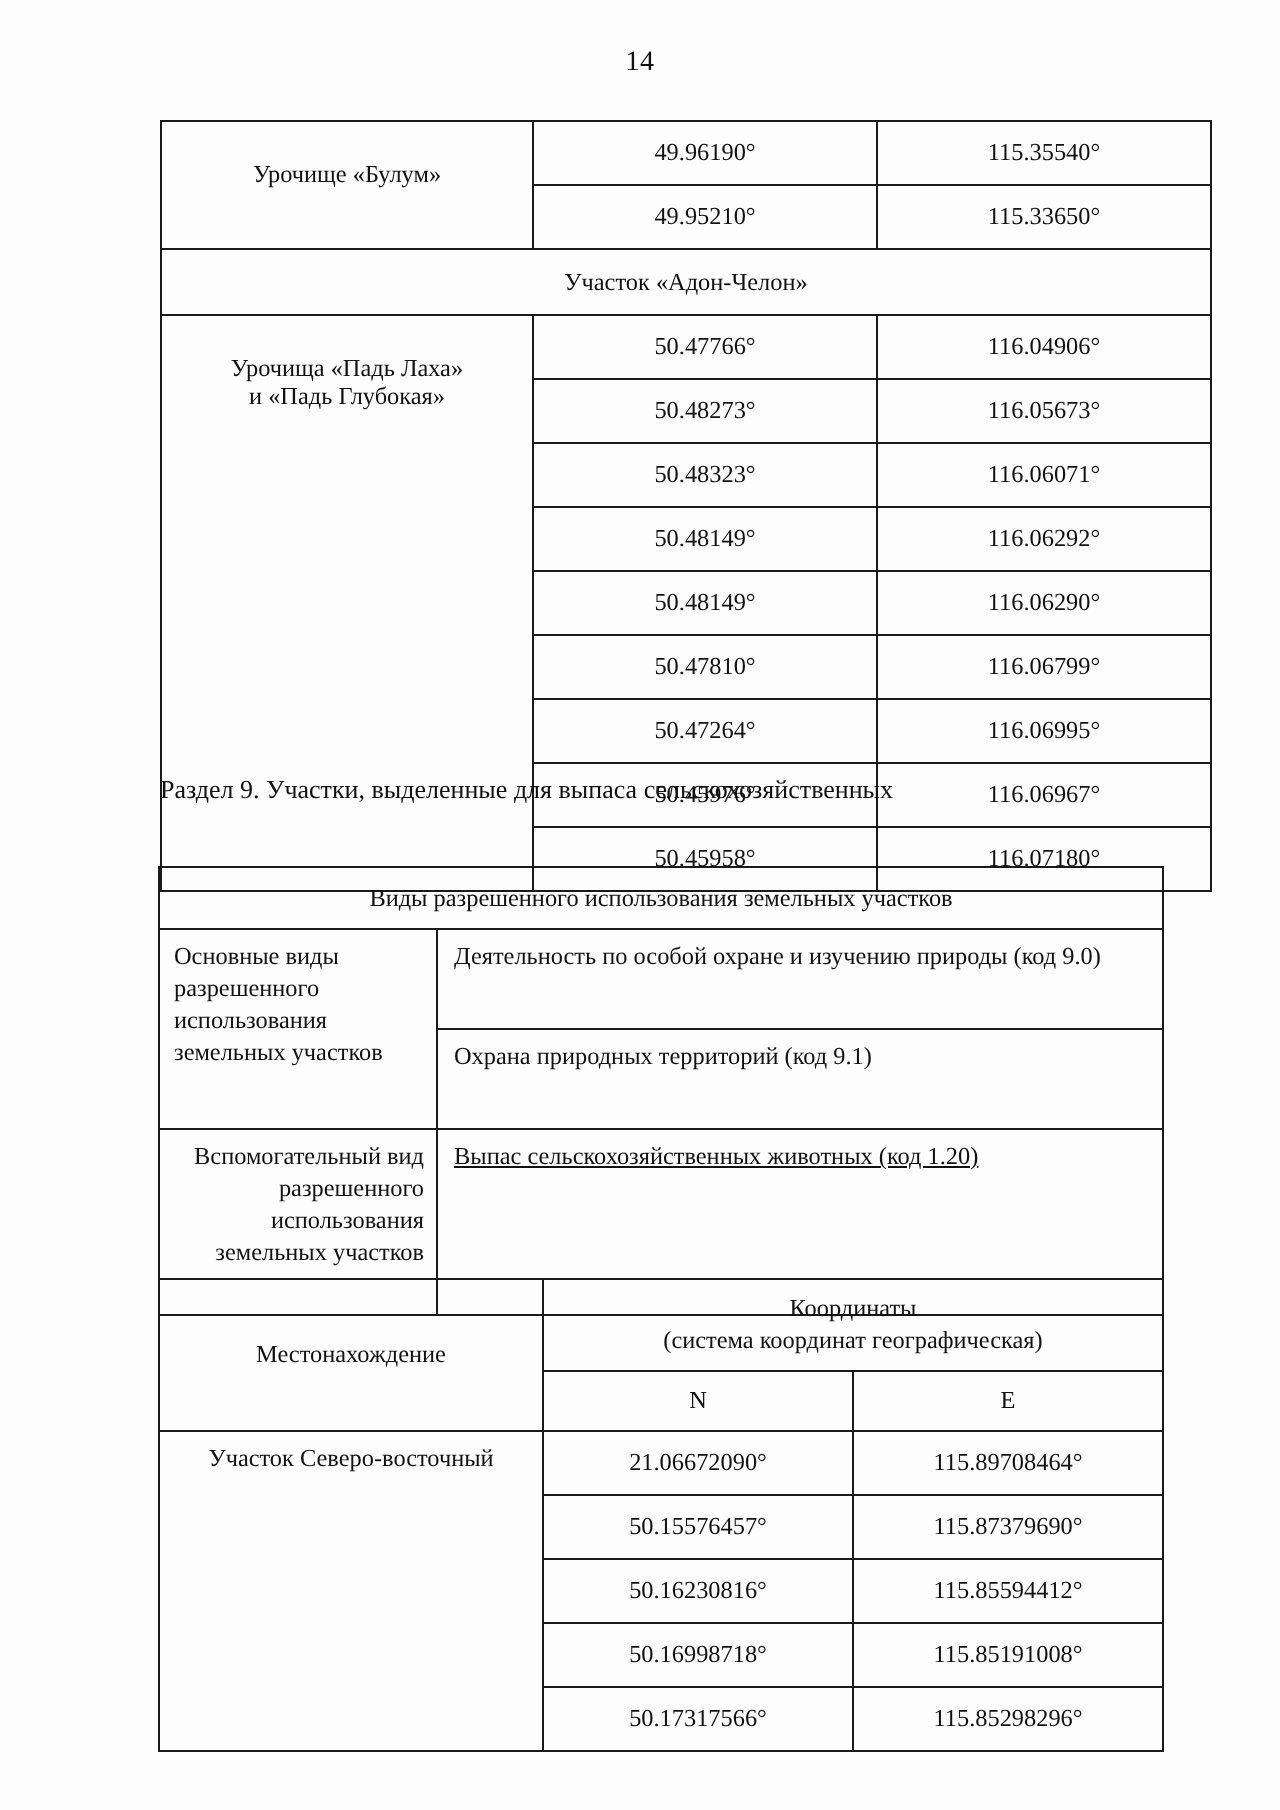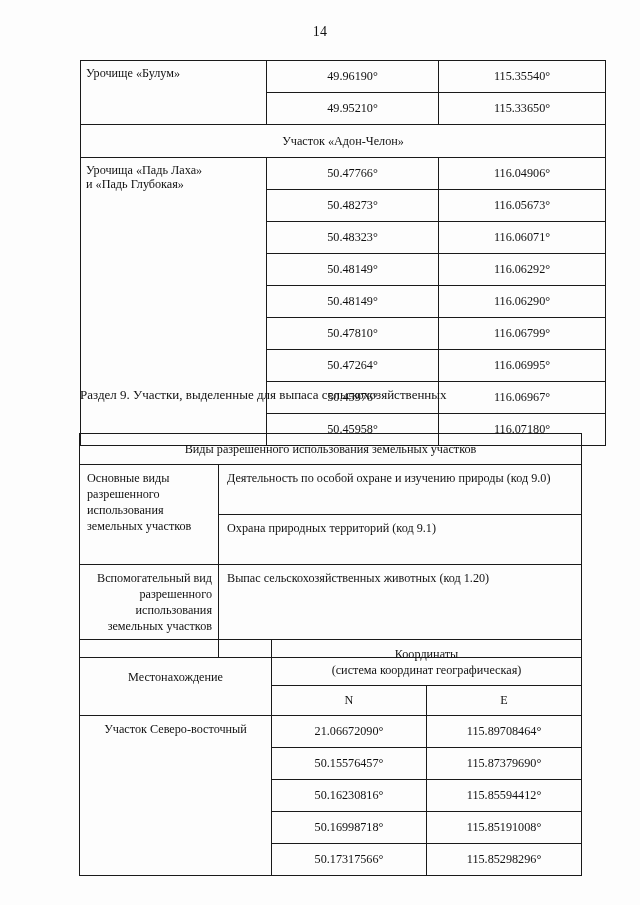--- a/index.html
+++ b/index.html
@@ -51,23 +51,23 @@
     position: absolute;
     left: 80px;
     top: 60px;
     width: 525px;
   }
   #table-coords-adon col.place { width: 186px; }
   #table-coords-adon col.n     { width: 172px; }
   #table-coords-adon col.e     { width: 167px; }
   #table-coords-adon td { height: 25px; }
   #table-coords-adon td.place-cell {
-    text-align: left;
-    vertical-align: top;
-    padding-top: 5px;
+    text-align: center;
+    vertical-align: top;
+    padding-top: 19px;
   }
   #table-coords-adon td.section-row {
     text-align: center;
     height: 26px;
   }
 
   
   .section-heading {
     position: absolute;
     left: 80px;
@@ -220,21 +220,21 @@
       </tr>
       <tr>
         <td class="kind-cell" rowspan="2" style="height:74px;">Основные виды разрешенного использования земельных участков</td>
         <td class="desc-cell" style="height:37px;">Деятельность по особой охране и изучению природы (код 9.0)</td>
       </tr>
       <tr>
         <td class="desc-cell" style="height:37px;">Охрана природных территорий (код 9.1)</td>
       </tr>
       <tr>
         <td class="kind-cell" style="height:80px;text-align:right;">Вспомогательный вид разрешенного использования земельных участков</td>
-        <td class="desc-cell" style="height:80px;">Выпас сельскохозяйственных животных (код 1.20)</td>
+        <td class="desc-cell" style="height:80px;text-decoration:underline;">Выпас сельскохозяйственных животных (код 1.20)</td>
       </tr>
     </tbody>
   </table>
 
   <table class="doc-table" id="table-coords-ne">
     <colgroup>
       <col class="loc">
         <col class="n">
         <col class="e">
     </colgroup>

